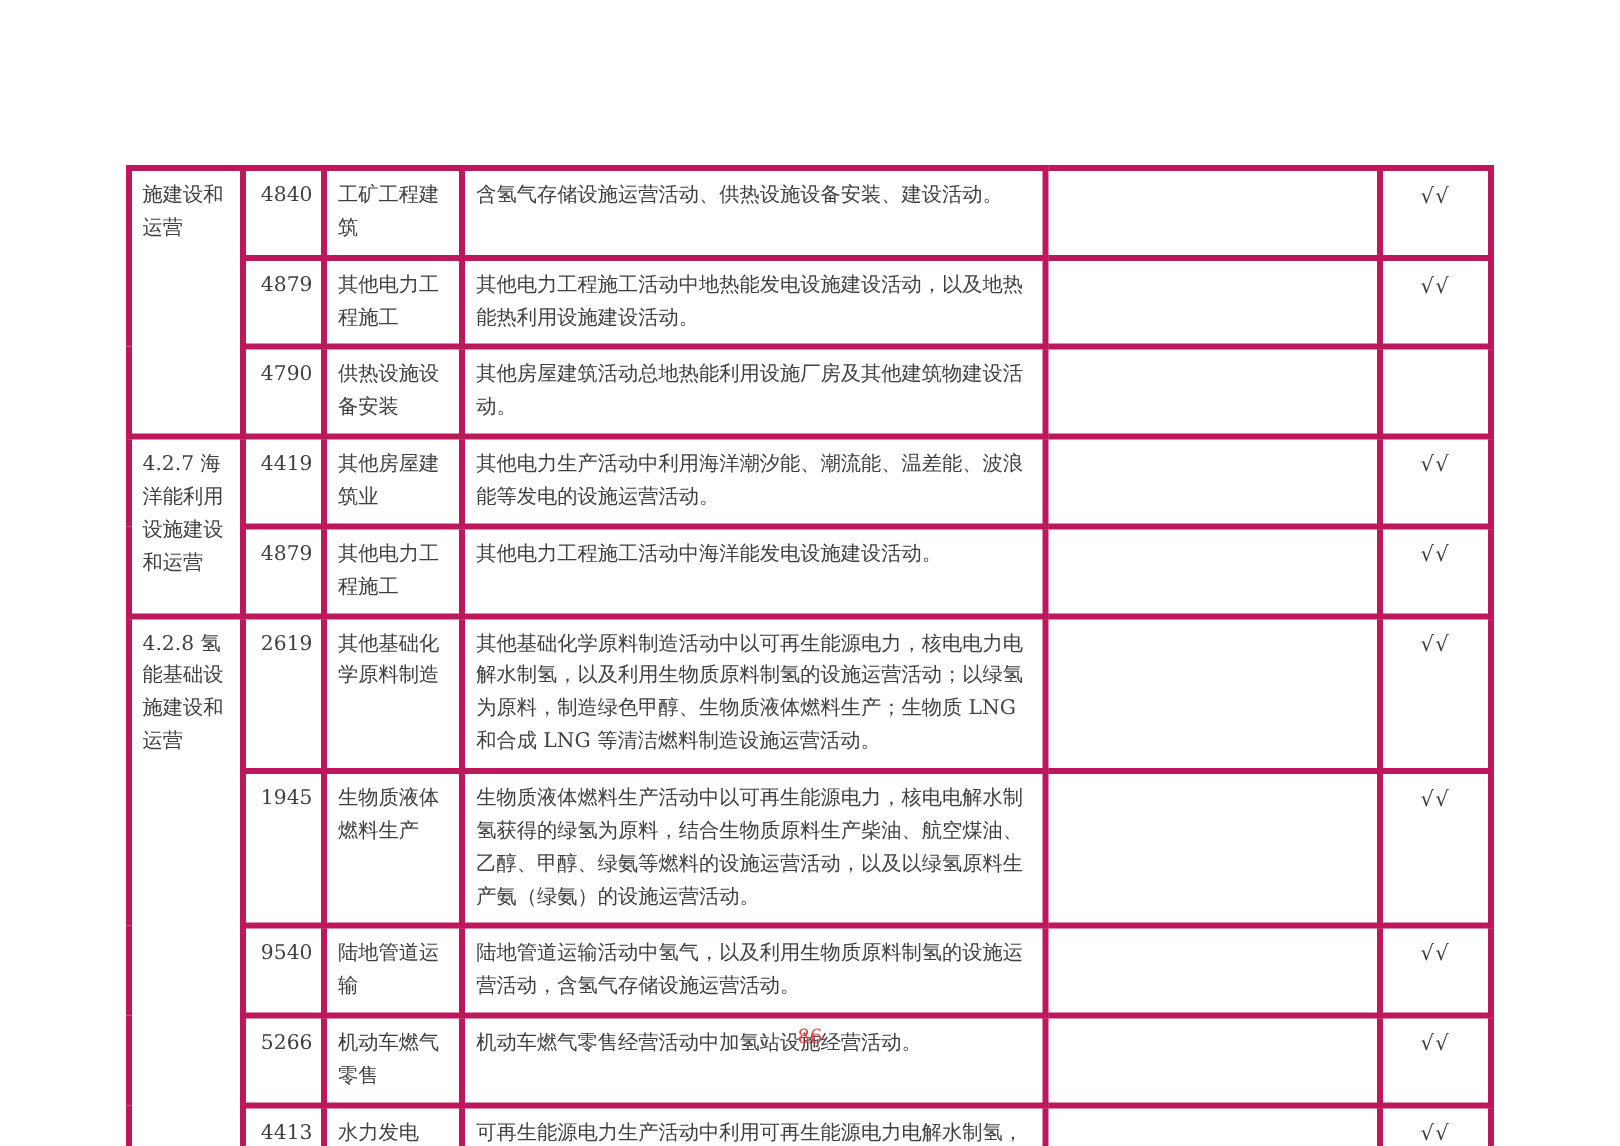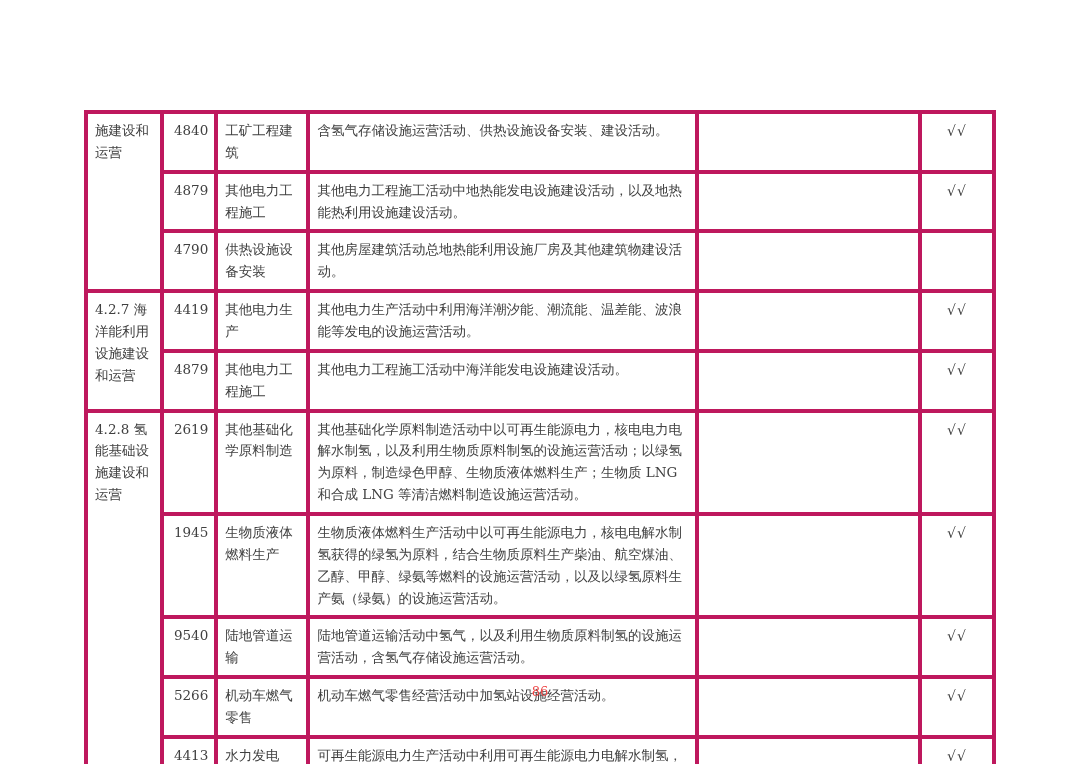--- a/index.html
+++ b/index.html
@@ -115,21 +115,21 @@
         <td class="col-code">4790</td>
         <td class="col-name">供热设施设备安装</td>
         <td class="col-desc">其他房屋建筑活动总地热能利用设施厂房及其他建筑物建设活动。</td>
         <td class="col-blank"></td>
         <td class="col-mark"><span class="mark"></span></td>
       </tr>
 
       <tr>
         <td class="col-cat" rowspan="2">4.2.7 海洋能利用设施建设和运营</td>
         <td class="col-code">4419</td>
-        <td class="col-name">其他电力生产</td>
+        <td class="col-name">其他房屋建筑业</td>
         <td class="col-desc">其他电力生产活动中利用海洋潮汐能、潮流能、温差能、波浪能等发电的设施运营活动。</td>
         <td class="col-blank"></td>
         <td class="col-mark"><span class="mark">√√</span></td>
       </tr>
 
       <tr>
         <td class="col-code">4879</td>
         <td class="col-name">其他电力工程施工</td>
         <td class="col-desc">其他电力工程施工活动中海洋能发电设施建设活动。</td>
         <td class="col-blank"></td>

